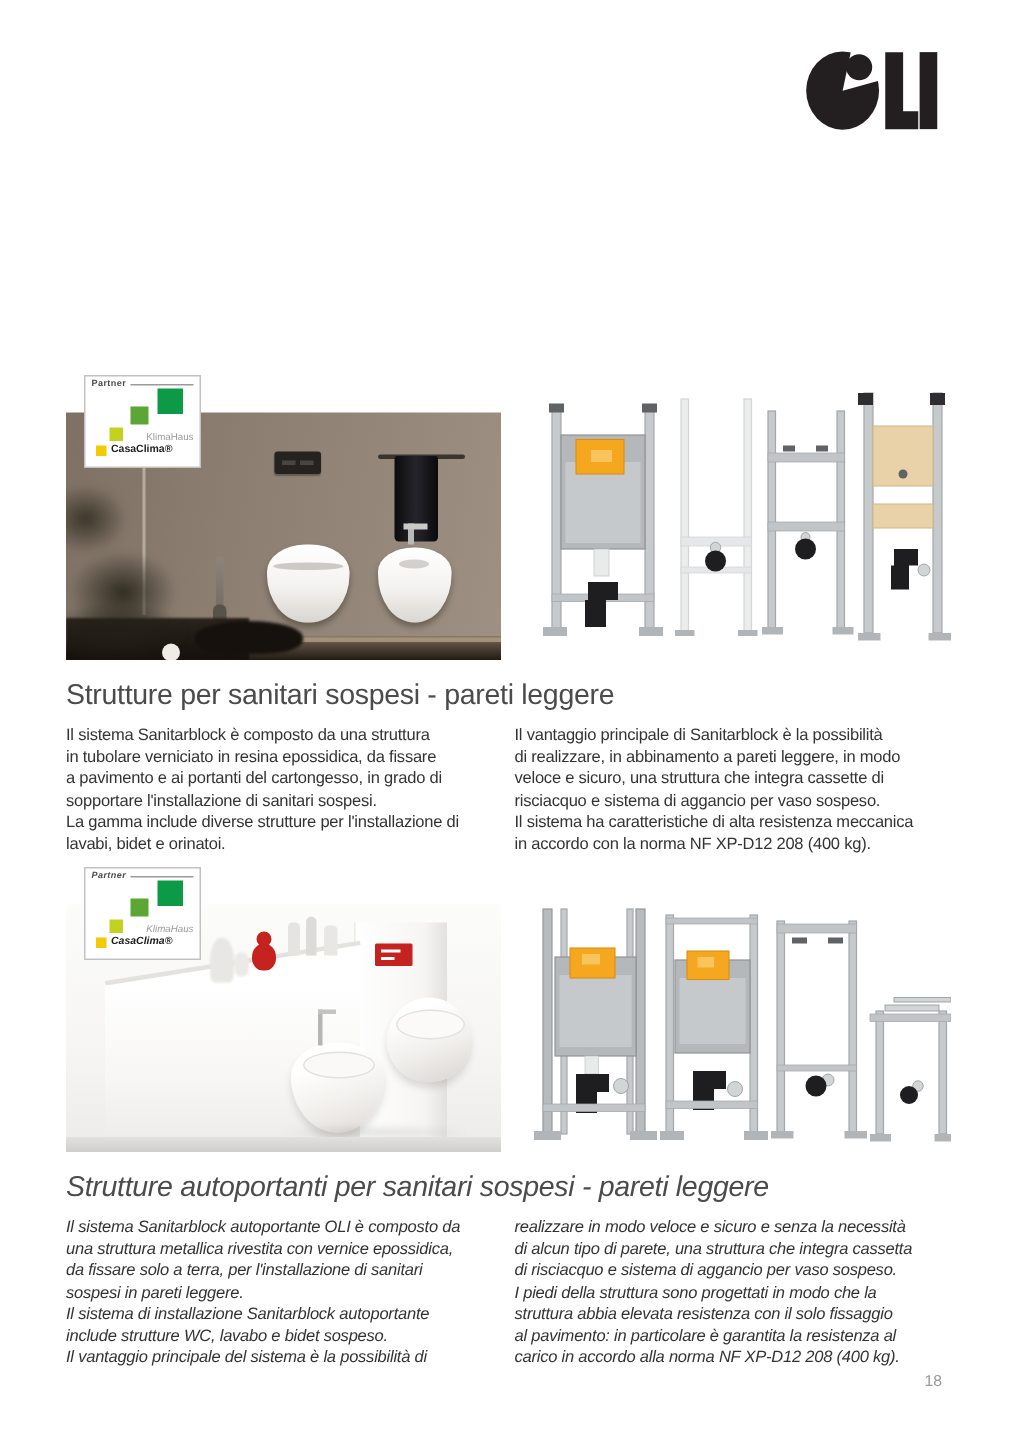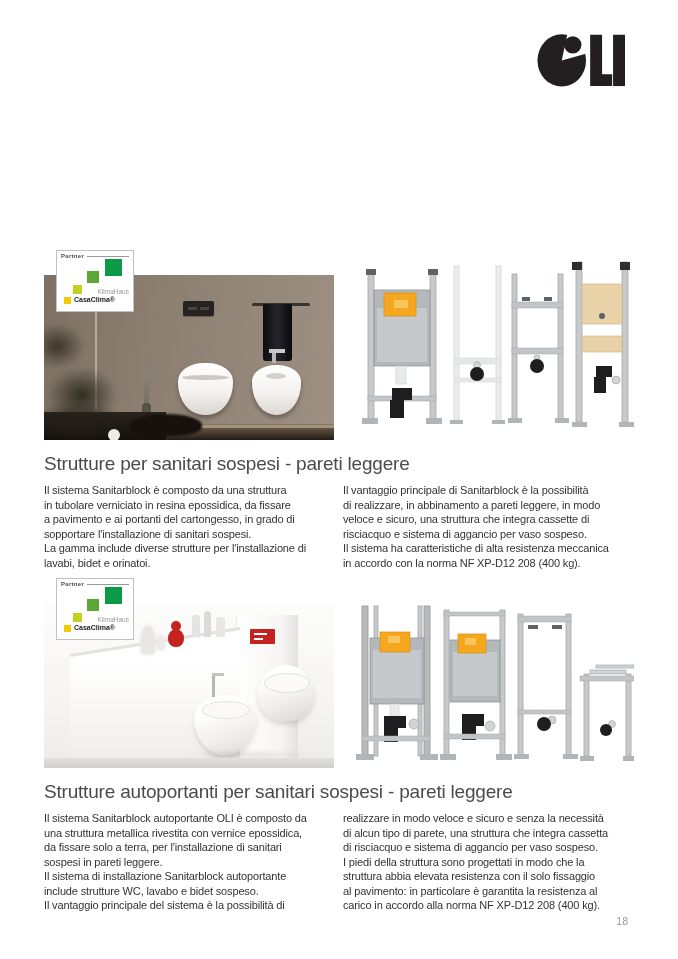--- a/index.html
+++ b/index.html
@@ -19,21 +19,21 @@
   html,body{background:#ffffff;}
   body{font-family:"Liberation Sans", sans-serif;}
   .page{position:relative;width:678px;height:959px;background:#fff;margin:0 auto;overflow:hidden;}
 
   
   .logo{position:absolute;left:537px;top:31px;width:88px;height:57px;}
 
   
   .product-section{position:absolute;left:44px;width:590px;}
   .sec1{top:250px;}
-  .sec2{top:578px;}
+  .sec2{top:578px;font-style:italic;}
   .images-row{position:relative;height:190px;}
   .photo-cell{position:absolute;left:0;top:0;width:290px;height:190px;}
   .product-cell{position:absolute;left:300px;top:0;width:290px;height:190px;}
   .photo{position:absolute;left:0;top:25px;width:290px;height:165px;overflow:hidden;}
   .heading{margin:12px 0 7px;font-size:19px;line-height:24px;font-weight:400;
            letter-spacing:-0.2px;color:var(--heading-gray);}
   .cols{display:flex;gap:8px;}
   .col{width:291px;font-size:11px;line-height:14.5px;letter-spacing:-0.15px;
        color:var(--text-dark);white-space:pre-line;}
 

